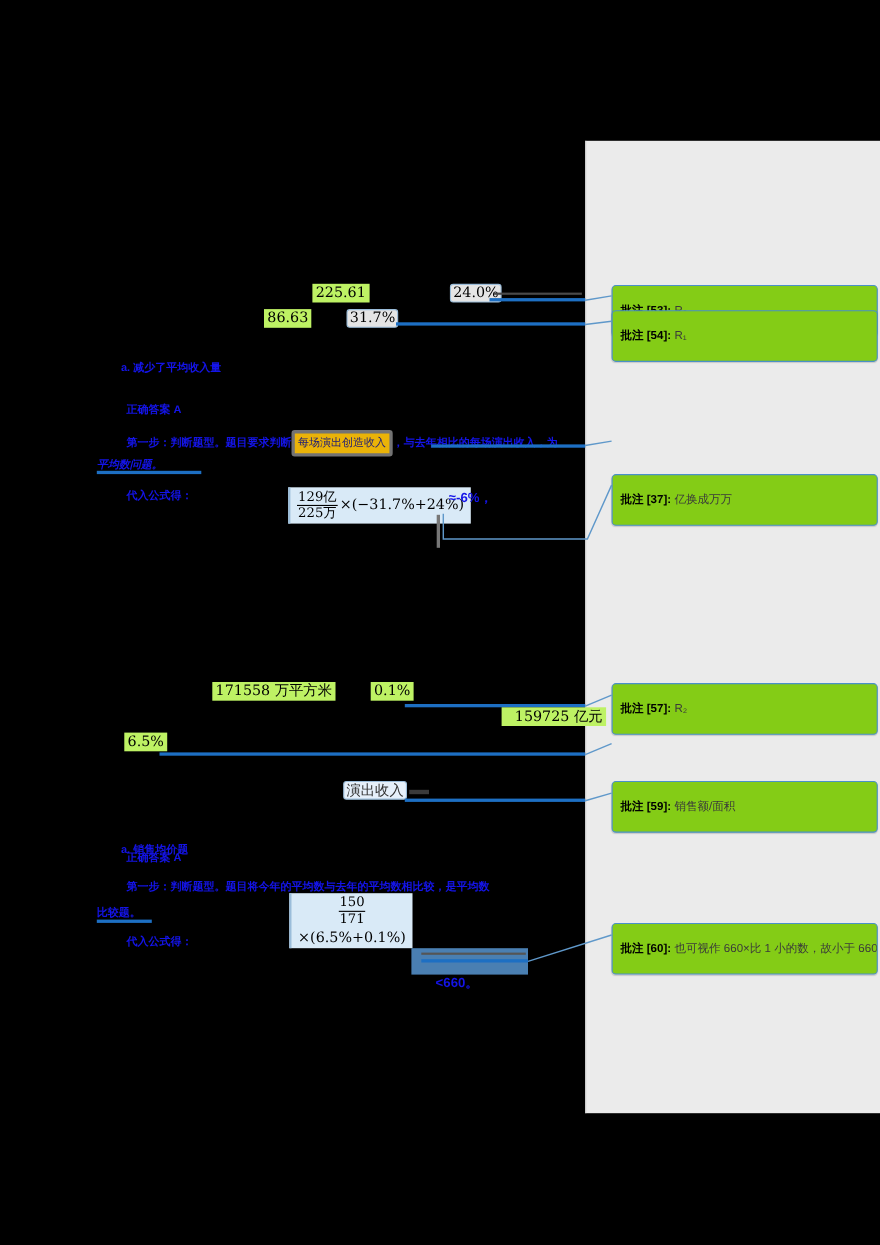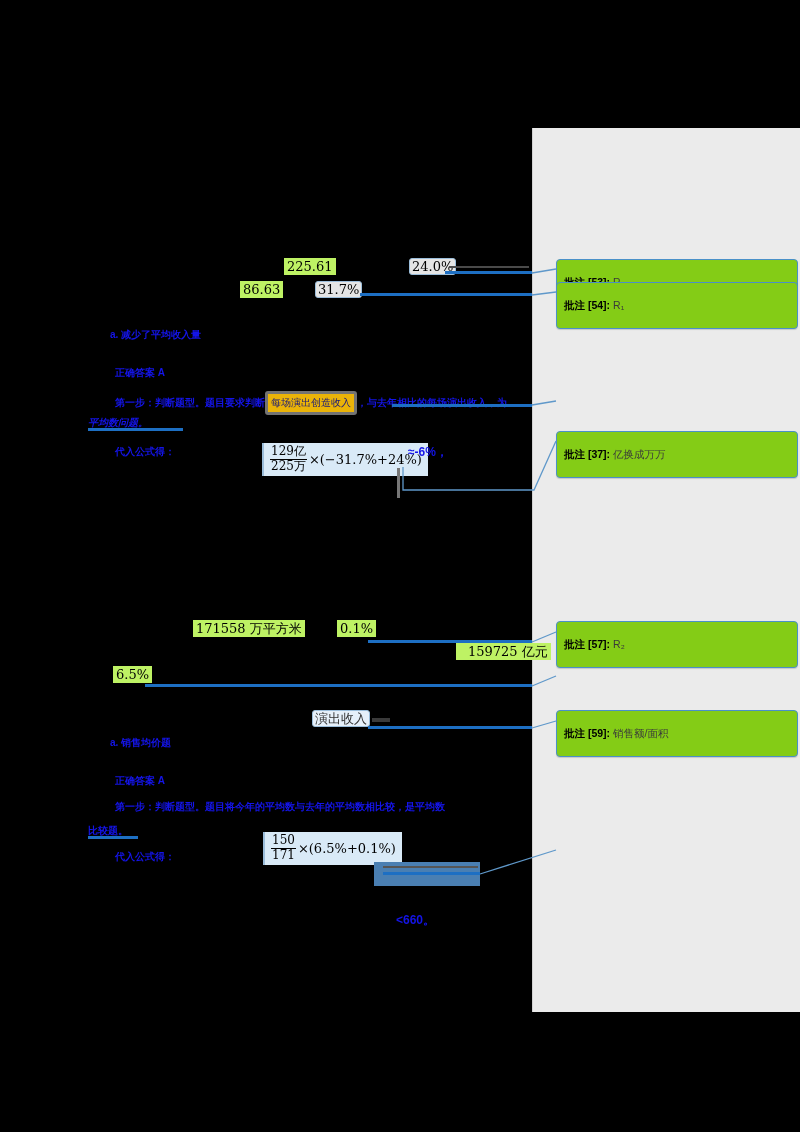--- a/index.html
+++ b/index.html
@@ -43,20 +43,23 @@
   </div>
   <div class="comment" style="top:431px;">
     <b>批注 [37]:</b><span>亿换成万万</span>
   </div>
   <div class="comment" style="top:621px;">
     <b>批注 [57]:</b><span>R₂</span>
   </div>
   <div class="comment" style="top:710px;">
     <b>批注 [59]:</b><span>销售额/面积</span>
   </div>
+  <div class="comment" style="top:839px;">
+    <b>批注 [60]:</b><span>也可视作 660×比 1 小的数，故小于 660</span>
+  </div>
 
   <span class="hl-y" style="left:284px;top:258px;">225.61</span>
   <span class="hl-b" style="left:409px;top:258px;">24.0%</span>
   <span class="hl-y" style="left:240px;top:281px;">86.63</span>
   <span class="hl-b" style="left:315px;top:281px;">31.7%</span>
   <div class="grayline" style="left:449px;top:266px;width:80px;height:2px;"></div>
   <div class="ul" style="left:445px;top:271px;width:87px;"></div>
   <div class="ul" style="left:360px;top:293px;width:172px;"></div>
 
   <div class="blue" style="left:110px;top:326px;">a. 减少了平均收入量</div>
@@ -84,35 +87,35 @@
   <span class="hl-y" style="left:337px;top:620px;">0.1%</span>
   <div class="ul" style="left:368px;top:640px;width:164px;"></div>
   <span class="hl-y" style="left:456px;top:643px;padding-left:12px;">159725 亿元</span>
   <span class="hl-y" style="left:113px;top:666px;">6.5%</span>
   <div class="ul" style="left:145px;top:684px;width:387px;"></div>
 
   <span class="hl-b" style="left:312px;top:710px;background:#e6f0fa;color:#333;font-family:'Liberation Sans',sans-serif;">演出收入</span>
   <div class="grayline" style="left:372px;top:718px;width:18px;height:4px;background:#3a3a3a;"></div>
   <div class="ul" style="left:368px;top:726px;width:164px;"></div>
 
-  <div class="blue" style="left:110px;top:734px;text-align:right;">a. 销售均价题</div>
+  <div class="blue" style="left:110px;top:764px;text-align:right;">a. 销售均价题</div>
   <div class="blue" style="left:115px;top:772px;">正确答案 A</div>
   <div class="blue" style="left:115px;top:798px;">第一步：判断题型。题目将今年的平均数与去年的平均数相比较，是平均数</div>
   <div class="blue" style="left:88px;top:822px;">比较题。</div>
   <div class="ul" style="left:88px;top:836px;width:50px;"></div>
 
   <div class="blue" style="left:115px;top:848px;">代入公式得：</div>
-  <div class="formula-box" style="left:263px;top:832px;">
+  <div class="formula-box" style="left:263px;top:812px;flex-direction:column;">
     <span class="frac">
       <span class="num">150</span>
       <span class="den">171</span>
     </span>
     <span>×(6.5%+0.1%)</span>
   </div>
-  <div class="blue" style="left:396px;top:884px;font-size:12px;margin-top:27px;">&lt;660。</div>
+  <div class="blue" style="left:396px;top:884px;font-size:12px;">&lt;660。</div>
 
   <div class="abs" style="left:374px;top:862px;width:106px;height:24px;background:#4a7fb2;"></div>
   <div class="grayline" style="left:383px;top:866px;width:95px;height:2px;background:#555;"></div>
   <div class="ul" style="left:383px;top:872px;width:97px;"></div>
 
   <svg class="svg-overlay" width="800" height="1132" viewBox="0 0 800 1132">
     <g stroke="#5f98ca" stroke-width="1.3" fill="none">
       <path d="M532,273 L556,269"></path>
       <path d="M532,295 L556,292"></path>
       <path d="M532,405 L556,401"></path>

